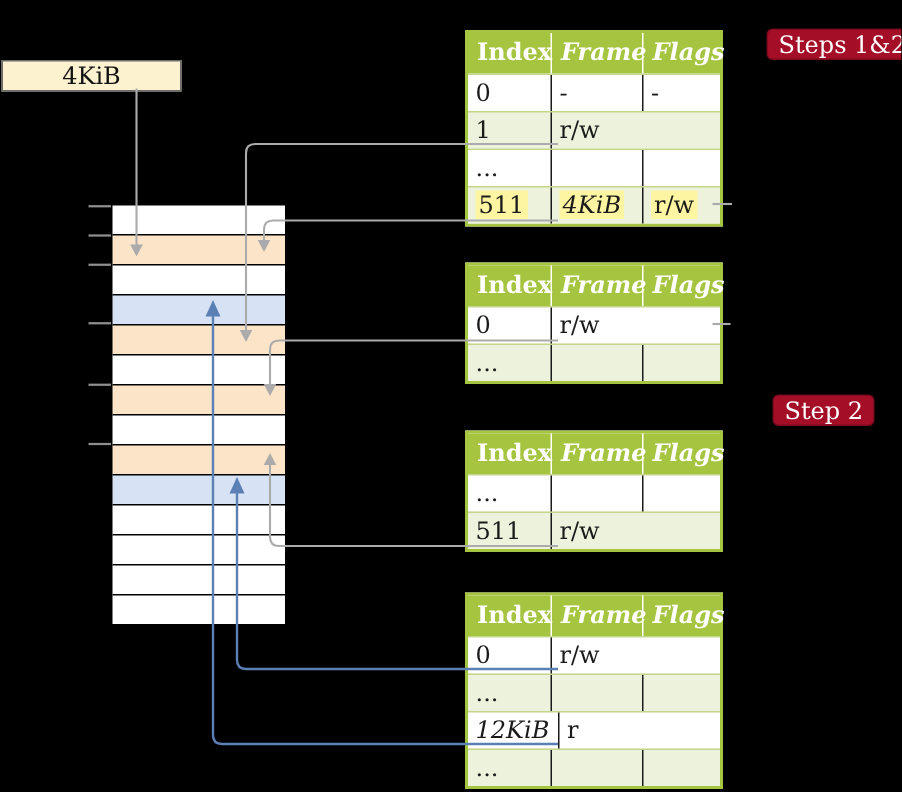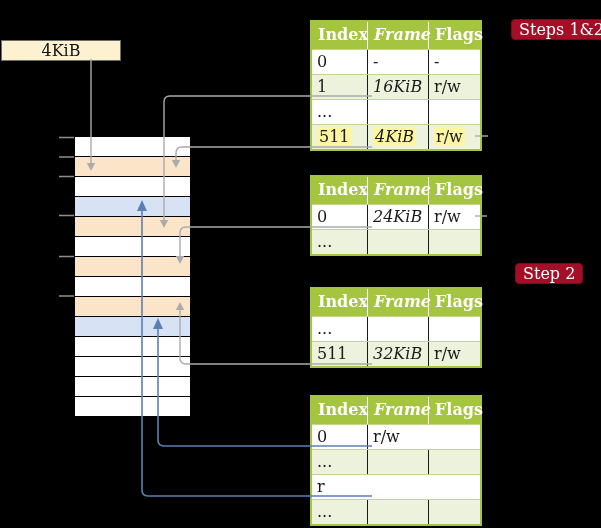--- a/index.html
+++ b/index.html
@@ -28,21 +28,21 @@
   .mem-row.white{background:#ffffff;}
   .mem-row.orange{background:#fce4c8;}
   .mem-row.blue{background:#d7e3f4;}
 
   
   .ptable{position:absolute;left:310px;width:172px;background:#fff;
     border:2px solid #a5c43f;box-sizing:border-box;}
   .thead{display:flex;background:#a5c43f;height:27px;}
   .th{box-sizing:border-box;color:#fff;font-weight:bold;font-size:16px;
     line-height:26px;padding-left:6px;border-right:1px solid #fff;}
-  .th:last-child{border-right:none;}
+  .th:last-child{border-right:none;font-style:italic;}
   .c1{width:56px;} .c2{width:61px;font-style:italic;} .c3{flex:1;}
   .trow{display:flex;height:25px;box-sizing:border-box;border-top:1px solid #c3d68b;}
   .trow:first-of-type{border-top:none;}
   .trow.shade{background:#edf2dc;}
   .td{box-sizing:border-box;font-size:16px;line-height:24px;color:#1a1a1a;
     padding-left:5px;border-right:1px solid #1a1a1a;overflow:hidden;}
   .td:last-child{border-right:none;}
   .hl{background:#fdf5a1;padding:0 2px;}
 
   .t1{top:20px;} .t2{top:175px;} .t3{top:287px;} .t4{top:395px;}
@@ -83,21 +83,20 @@
       <div class="th c2">Frame</div>
       <div class="th c3">Flags</div>
     </div>
     <div class="trow">
       <div class="td c1">0</div>
       <div class="td c2">-</div>
       <div class="td c3">-</div>
     </div>
     <div class="trow shade">
       <div class="td c1">1</div>
-      <div class="td c2">16KiB</div>
       <div class="td c3">r/w</div>
     </div>
     <div class="trow">
       <div class="td c1">...</div>
       <div class="td c2"></div>
       <div class="td c3"></div>
     </div>
     <div class="trow shade">
       <div class="td c1"><span class="hl">511</span></div>
       <div class="td c2"><span class="hl">4KiB</span></div>
@@ -106,21 +105,20 @@
   </div>
 
   <div class="ptable t2">
     <div class="thead">
       <div class="th c1">Index</div>
       <div class="th c2">Frame</div>
       <div class="th c3">Flags</div>
     </div>
     <div class="trow">
       <div class="td c1">0</div>
-      <div class="td c2">24KiB</div>
       <div class="td c3">r/w</div>
     </div>
     <div class="trow shade">
       <div class="td c1">...</div>
       <div class="td c2"></div>
       <div class="td c3"></div>
     </div>
   </div>
 
   <div class="ptable t3">
@@ -129,41 +127,41 @@
       <div class="th c2">Frame</div>
       <div class="th c3">Flags</div>
     </div>
     <div class="trow">
       <div class="td c1">...</div>
       <div class="td c2"></div>
       <div class="td c3"></div>
     </div>
     <div class="trow shade">
       <div class="td c1">511</div>
-      <div class="td c2">32KiB</div>
       <div class="td c3">r/w</div>
     </div>
   </div>
 
   <div class="ptable t4">
     <div class="thead">
       <div class="th c1">Index</div>
       <div class="th c2">Frame</div>
       <div class="th c3">Flags</div>
     </div>
     <div class="trow">
       <div class="td c1">0</div>
       <div class="td c3">r/w</div>
     </div>
     <div class="trow shade">
       <div class="td c1">...</div>
       <div class="td c2"></div>
       <div class="td c3"></div>
     </div>
     <div class="trow">
+      <div class="td c2">12KiB</div>
       <div class="td c3">r</div>
     </div>
     <div class="trow shade">
       <div class="td c1">...</div>
       <div class="td c2"></div>
       <div class="td c3"></div>
     </div>
   </div>
 
   <svg class="overlay" width="601" height="528" viewBox="0 0 601 528">

